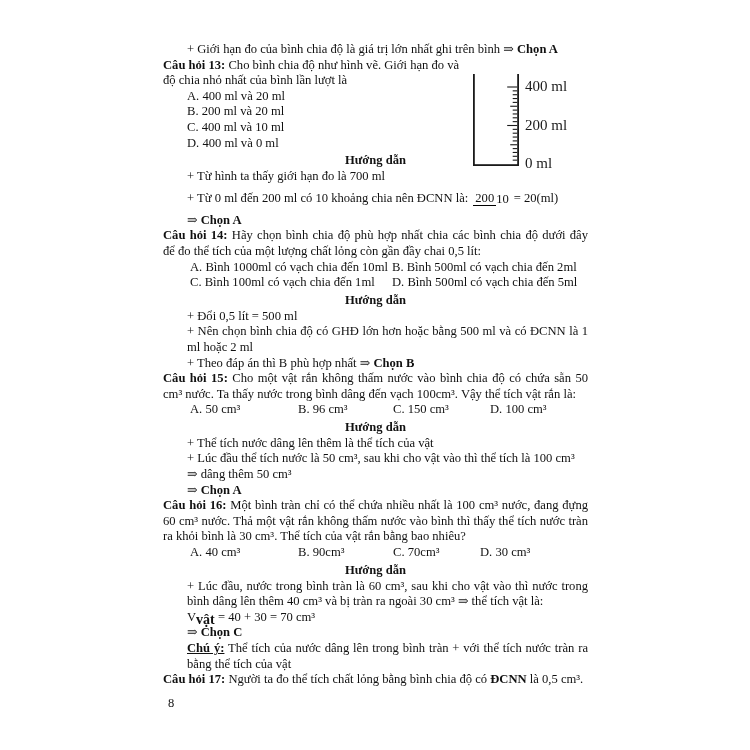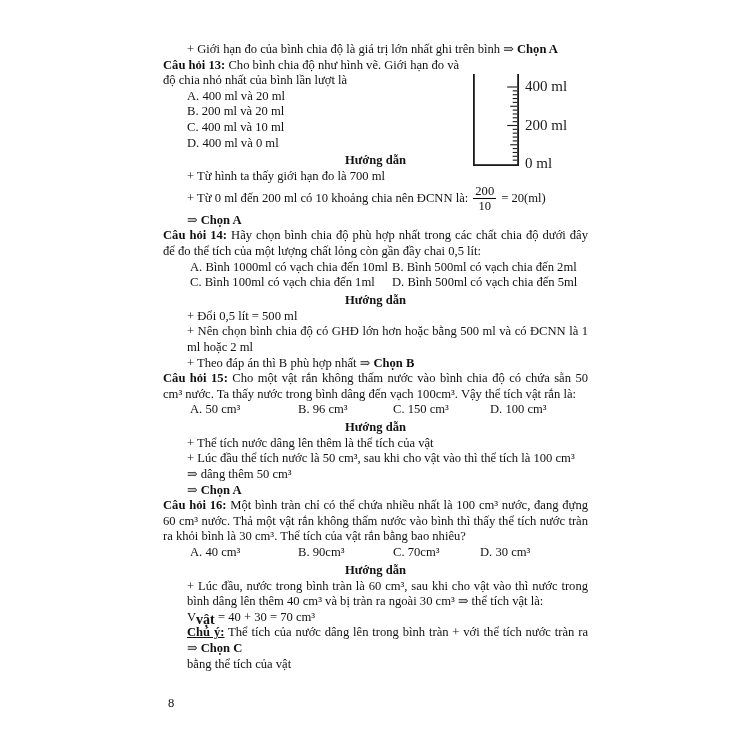--- a/index.html
+++ b/index.html
@@ -15,21 +15,21 @@
   .line{height:15.6px;line-height:15.6px;white-space:nowrap;}
   .indent{padding-left:24px;}
   .j{white-space:normal;text-align:justify;text-align-last:justify;overflow:hidden;height:15.6px;}
   .heading{height:18px;line-height:18px;text-align:center;font-weight:bold;}
   .b{font-weight:bold;}
   .u{text-decoration:underline;}
   .sub{font-size:14px;vertical-align:-3px;font-weight:bold;}
   .opts{position:relative;}
   .opt{position:absolute;top:0;}
   .fracline{height:28px;display:flex;align-items:center;}
-  .frw{display:inline-flex;flex-direction:column;align-items:center;font-size:12.6px;line-height:12.2px;margin:0 5px;}
+  .frw{display:inline-flex;flex-direction:row;align-items:center;font-size:12.6px;line-height:12.2px;margin:0 5px;}
   .frw .fn{border-bottom:1px solid #000;padding:0 2px 1px;}
   .frw .fd{padding-top:1px;}
   .figure{position:absolute;left:473px;top:74px;width:115px;height:96px;}
   .flabel{position:absolute;left:52px;font-size:15px;line-height:10px;color:#1a1a1a;}
   .page-number{position:absolute;left:168px;top:696px;font-size:12.5px;}
 </style>
 </head>
 <body>
 
 <div class="text-column">
@@ -44,21 +44,21 @@
     <div class="line indent"><span class="">+ Từ hình ta thấy giới hạn đo là 700 ml</span></div>
     <div class="line fracline indent">
       <span>+ Từ 0 ml đến 200 ml có 10 khoảng chia nên ĐCNN là:</span>
       <span class="frw">
         <span class="fn">200</span>
         <span class="fd">10</span>
       </span>
       <span>= 20(ml)</span>
     </div>
     <div class="line indent"><span class="">⇒ </span><span class="b">Chọn A</span></div>
-    <div class="line j"><span class="b">Câu hỏi 14: </span><span class="">Hãy chọn bình chia độ phù hợp nhất trong các chất chia độ dưới đây</span></div>
+    <div class="line j"><span class="b">Câu hỏi 14: </span><span class="">Hãy chọn bình chia độ phù hợp nhất chia các bình chia độ dưới đây</span></div>
     <div class="line "><span class="">để đo thể tích của một lượng chất lỏng còn gần đầy chai 0,5 lít:</span></div>
     <div class="line opts">
       <span class="opt" style="left: 27px;">A. Bình 1000ml có vạch chia đến 10ml</span>
       <span class="opt" style="left: 229px;">B. Bình 500ml có vạch chia đến 2ml</span>
     </div>
     <div class="line opts">
       <span class="opt" style="left: 27px;">C. Bình 100ml có vạch chia đến 1ml</span>
       <span class="opt" style="left: 229px;">D. Bình 500ml có vạch chia đến 5ml</span>
     </div>
     <div class="line heading">Hướng dẫn</div>
@@ -85,23 +85,24 @@
     <div class="line opts">
       <span class="opt" style="left: 27px;">A. 40 cm³</span>
       <span class="opt" style="left: 135px;">B. 90cm³</span>
       <span class="opt" style="left: 230px;">C. 70cm³</span>
       <span class="opt" style="left: 317px;">D. 30 cm³</span>
     </div>
     <div class="line heading">Hướng dẫn</div>
     <div class="line indent j"><span class="">+ Lúc đầu, nước trong bình tràn là 60 cm³, sau khi cho vật vào thì nước trong</span></div>
     <div class="line indent"><span class="">bình dâng lên thêm 40 cm³ và bị tràn ra ngoài 30 cm³ ⇒ thể tích vật là:</span></div>
     <div class="line indent"><span class="">V</span><span class="sub">vật</span><span class=""> = 40 + 30 = 70 cm³</span></div>
+    <div class="line indent"><span class="">⇒ </span><span class="b">Chọn C</span></div>
     <div class="line indent j"><span class="b u">Chú ý:</span><span class=""> Thể tích của nước dâng lên trong bình tràn + với thể tích nước tràn ra</span></div>
-    <div class="line indent"><span class="">⇒ </span><span class="b">Chọn C</span></div>
     <div class="line indent"><span class="">bằng thể tích của vật</span></div>
+    <div class="line "><span class="b">Câu hỏi 17: </span><span class="">Người ta đo thể tích chất lỏng bằng bình chia độ có </span><span class="b">ĐCNN</span><span class=""> là 0,5 cm³.</span></div>
   </div>
 
 <div class="figure">
   <svg width="50" height="96" viewBox="0 0 50 96">
     <rect x="0" y="0" width="1.8" height="92" fill="#1a1a1a"></rect>
     <rect x="44.2" y="0" width="1.8" height="92" fill="#1a1a1a"></rect>
     <rect x="0" y="90.2" width="46" height="1.8" fill="#1a1a1a"></rect>
   <line x1="44.2" x2="39.7" y1="86.15" y2="86.15" stroke="#1a1a1a" stroke-width="1.1"></line>
       <line x1="44.2" x2="39.7" y1="82.3" y2="82.3" stroke="#1a1a1a" stroke-width="1.1"></line>
       <line x1="44.2" x2="39.7" y1="78.45" y2="78.45" stroke="#1a1a1a" stroke-width="1.1"></line>

